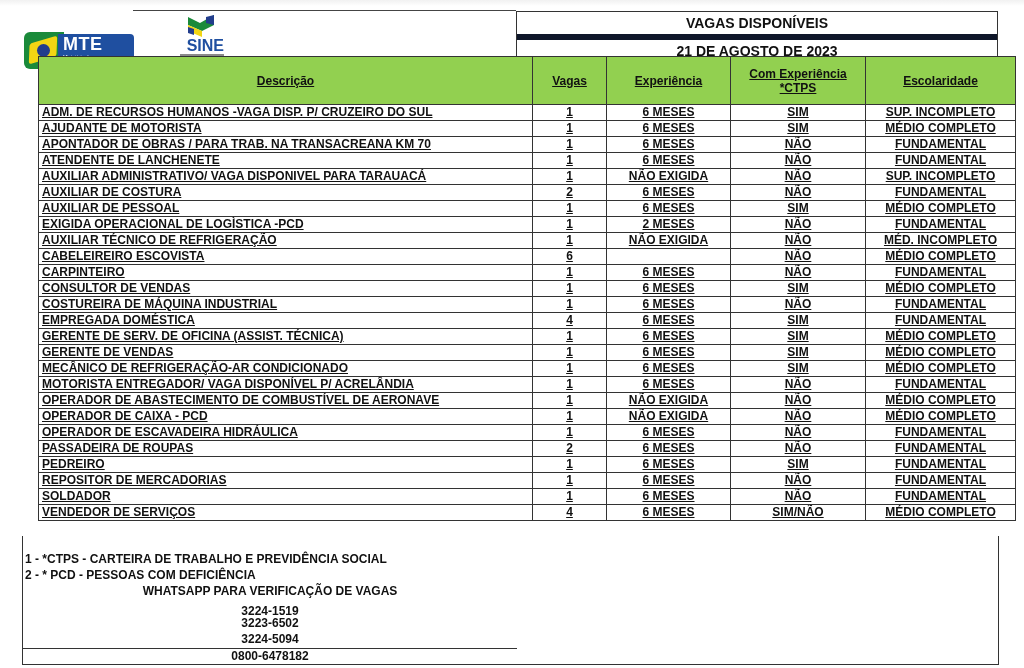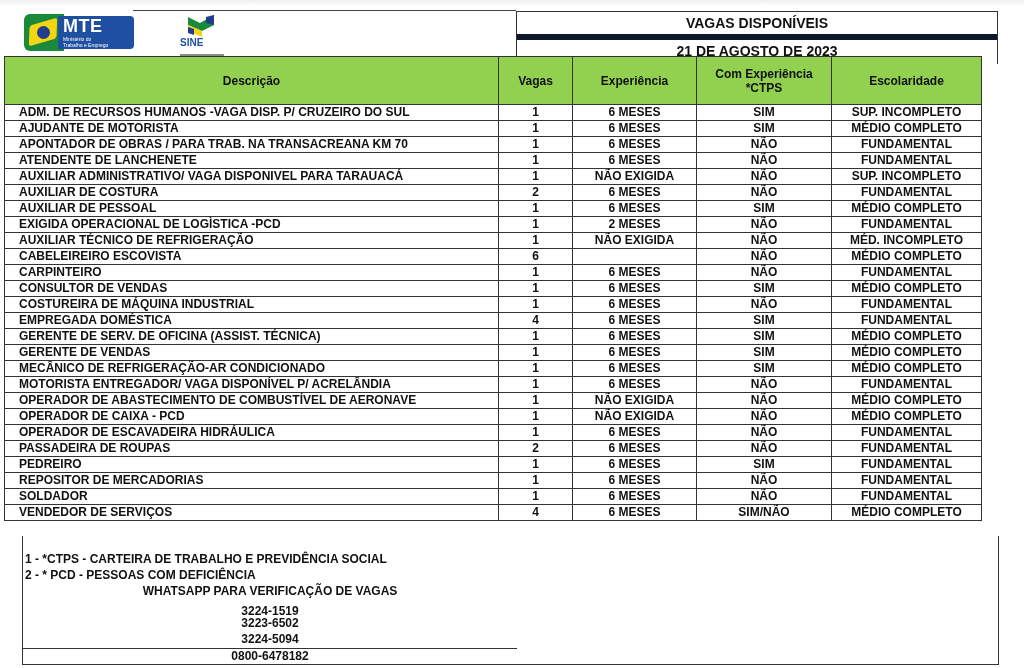--- a/index.html
+++ b/index.html
@@ -2,42 +2,42 @@
 <html><head>
 <meta charset="utf-8">
 <style>
   html, body { margin: 0; padding: 0; }
   body {
     width: 1024px; height: 668px; background: #ffffff; position: relative; overflow: hidden;
     font-family: "Liberation Sans", "DejaVu Sans", sans-serif; color: #111;
   }
   .topshade { position: absolute; left: 0; top: 0; width: 1024px; height: 6px; background: linear-gradient(#f1f1f1, #ffffff); }
   .logos { position: absolute; left: 22px; top: 11px; width: 494px; height: 45px; }
-  .mte-logo { position: absolute; left: 2px; top: 3px; width: 125px; height: 37px; padding-left: 40px; }
+  .mte-logo { position: absolute; left: 2px; top: 21px; width: 125px; height: 37px; padding-left: 40px; }
   .mte-flag { position: absolute; left: 0; top: 0; width: 40px; height: 37px; border-radius: 6px 0 0 6px; background: #1a8a3a; overflow: hidden; }
   .mte-flag .diamond { position: absolute; left: 6px; top: 7px; width: 26px; height: 22px; background: #f2d513; transform: skewX(-20deg) rotate(-18deg); border-radius: 3px; }
   .mte-flag .globe { position: absolute; left: 13px; top: 12px; width: 13px; height: 13px; border-radius: 50%; background: #223d8c; }
   .mte-box { position: absolute; left: 34px; top: 2px; width: 76px; height: 33px; background: #1f4fa0; border-radius: 0 4px 4px 0; color: #fff; }
   .mte-box .big { position: absolute; left: 5px; top: 0px; font-weight: bold; font-size: 18px; letter-spacing: 0.5px; }
   .mte-box .small { position: absolute; left: 5px; top: 20px; font-size: 5px; line-height: 6px; }
   .sine-logo { position: absolute; left: 158px; top: 2px; width: 44px; height: 44px; }
   .sine-mark { position: absolute; left: 6px; top: 0; width: 30px; height: 26px; }
-  .sine-text { position: absolute; left: 0; top: 24px; width: 44px; text-align: left; font-weight: bold; font-size: 10px; color: #1f4fa0; }
+  .sine-text { position: absolute; left: 0; top: 24px; width: 44px; text-align: right; font-weight: bold; font-size: 16px; color: #1f4fa0; }
   .sine-under { position: absolute; left: 0; top: 41px; width: 44px; height: 2px; background: #8a8a8a; }
   .logo-line { position: absolute; left: 133px; top: 10px; width: 383px; height: 1px; background: #444; }
 
   .title-box { position: absolute; left: 516px; top: 11px; width: 482px; height: 53px; border: 1px solid #333; border-bottom: none; box-sizing: border-box; }
   .title-row { height: 22px; text-align: center; font-weight: bold; font-size: 14px; line-height: 22px; }
   .title-row + .title-row { border-top: 6px solid #0f172a; }
 
-  table.main { position: absolute; left: 4px; top: 56px; border-collapse: collapse; table-layout: fixed; width: 977px; }
+  table.main { position: absolute; left: 38px; top: 56px; border-collapse: collapse; table-layout: fixed; width: 977px; text-decoration: underline; }
   table.main th, table.main td { border: 1px solid #333; padding: 0; overflow: hidden; white-space: nowrap; }
   table.main th { background: #92d050; height: 47px; font-size: 12px; font-weight: bold; text-align: center; line-height: 14px; }
   table.main td { height: 15px; font-size: 12px; font-weight: bold; line-height: 15px; text-align: center; }
-  table.main td.desc { text-align: left; padding-left: 14px; }
+  table.main td.desc { text-align: left; padding-left: 3px; }
   col.c1 { width: 494px; } col.c2 { width: 74px; } col.c3 { width: 124px; } col.c4 { width: 135px; } col.c5 { width: 150px; }
 
   .footer { position: absolute; left: 22px; top: 536px; width: 977px; height: 129px; border: 1px solid #333; border-top: none; box-sizing: border-box; }
   .note { position: absolute; left: 2px; font-size: 12px; font-weight: bold; line-height: 15px; white-space: nowrap; }
   .center-line { position: absolute; left: 0; width: 494px; text-align: center; font-size: 12px; font-weight: bold; line-height: 15px; }
   .footer-rule { position: absolute; left: 0; top: 112px; width: 494px; height: 1px; background: #333; }
 </style>
 </head>
 <body>
 

